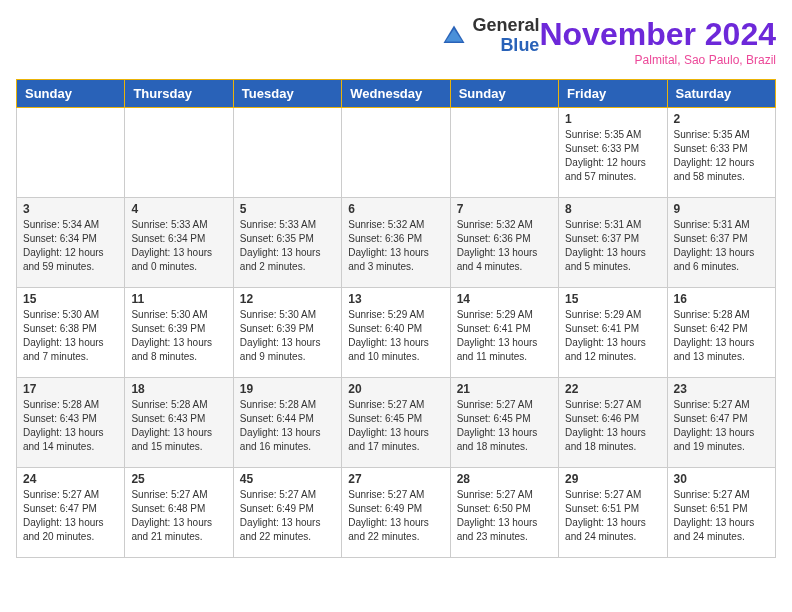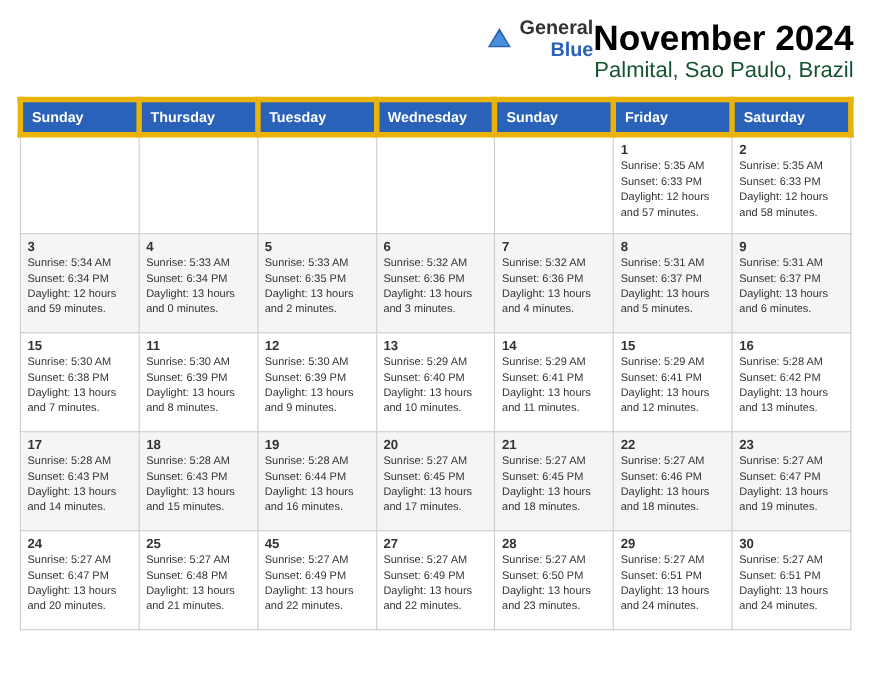--- a/index.html
+++ b/index.html
@@ -31,39 +31,39 @@
     .logo-icon {
       width: 28px;
       height: 28px;
     }
     .title-block {
       text-align: right;
     }
     .month-title {
       font-size: 32px;
       font-weight: bold;
-      color: #000000;
+      color: #6d28d9;
     }
     .location-title {
-      font-size: 20px;
-      color: #14532d;
+      font-size: 12px;
+      color: #ec4899;
     }
     .calendar-table {
       width: 100%;
       border-collapse: collapse;
       table-layout: fixed;
     }
     .calendar-table thead tr th {
       background-color: #2962b8;
       color: #fff;
       text-align: left;
       padding: 6px 8px;
       font-size: 13px;
       font-weight: bold;
-      border: 5px solid #eab308;
+      border: 1px solid #eab308;
     }
     .calendar-table tbody tr td {
       border: 1px solid #ccc;
       vertical-align: top;
       padding: 4px 6px;
       font-size: 10.5px;
       color: #333;
       height: 90px;
       background: #fff;
     }

